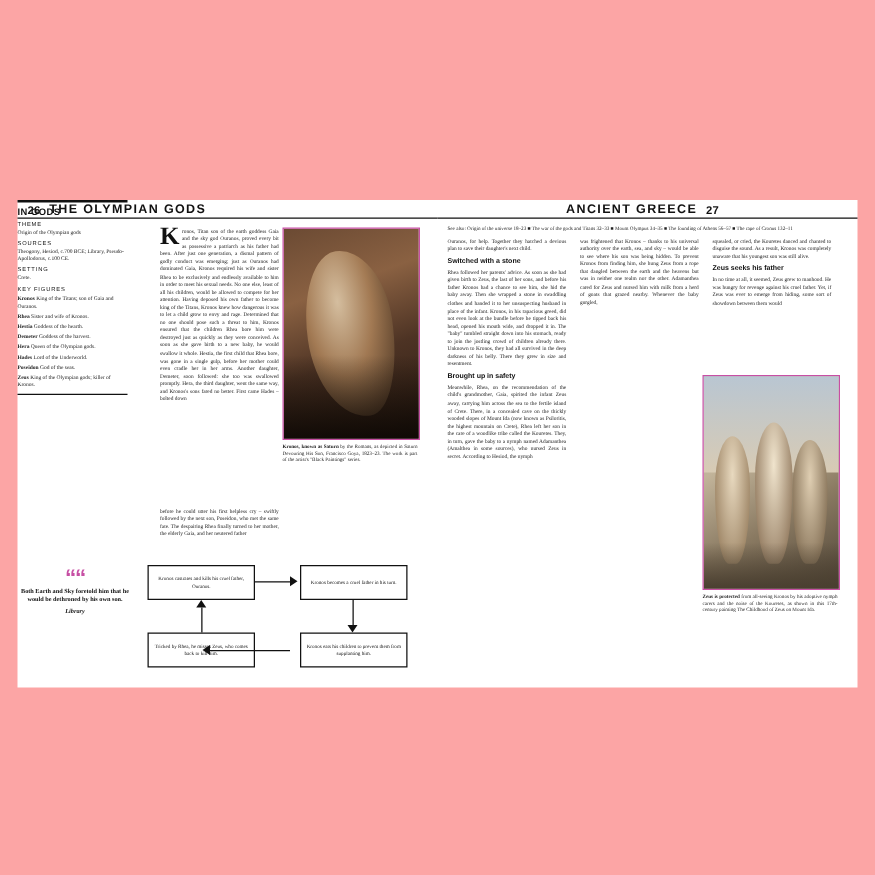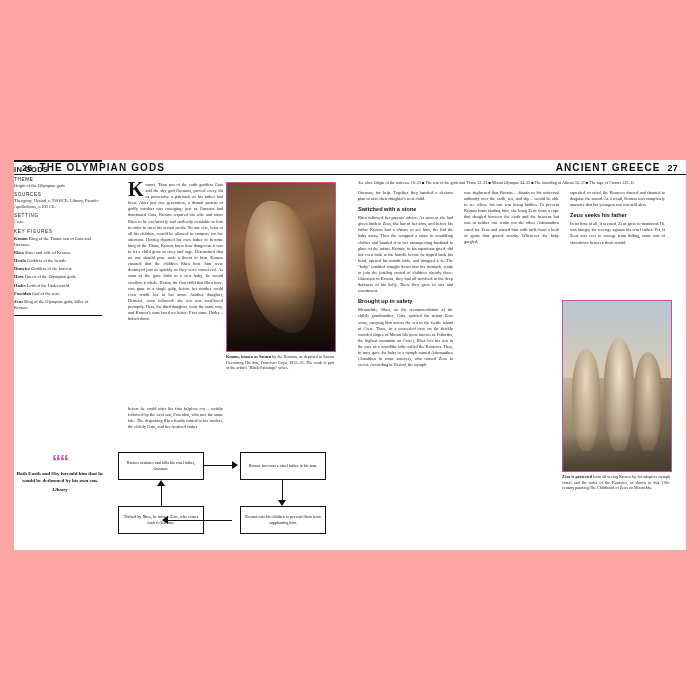--- a/index.html
+++ b/index.html
@@ -30,21 +30,21 @@
   .hdr-rule{position:absolute;left:0;right:0;top:14px;height:1px;background:#111;}
   .folio{
     font-family:"Liberation Sans", sans-serif;
     font-weight:bold;font-size:9px;color:#111;letter-spacing:.2px;
   }
   .hdr-title{
     font-family:"Liberation Sans", sans-serif;
     font-weight:bold;font-size:10px;letter-spacing:1.1px;color:#111;
   }
   .hdr-left .folio{margin-left:8px;margin-right:7px;}
-  .hdr-right{justify-content:flex-end;}
+  .hdr-right{justify-content:center;}
   .hdr-right .hdr-title{margin-right:7px;}
   .hdr-right .folio{margin-right:8px;}
 
   
   .lcols{
     position:absolute;left:8px;top:22px;width:320px;height:300px;
   }
   .col{position:absolute;top:0;width:95px;font-size:4.3px;line-height:1.42;text-align:justify;color:#222;}
   .c1{left:0;}
 

